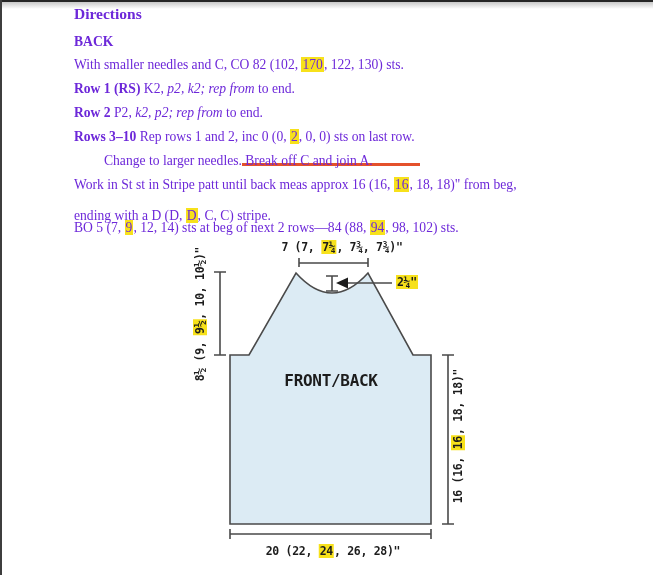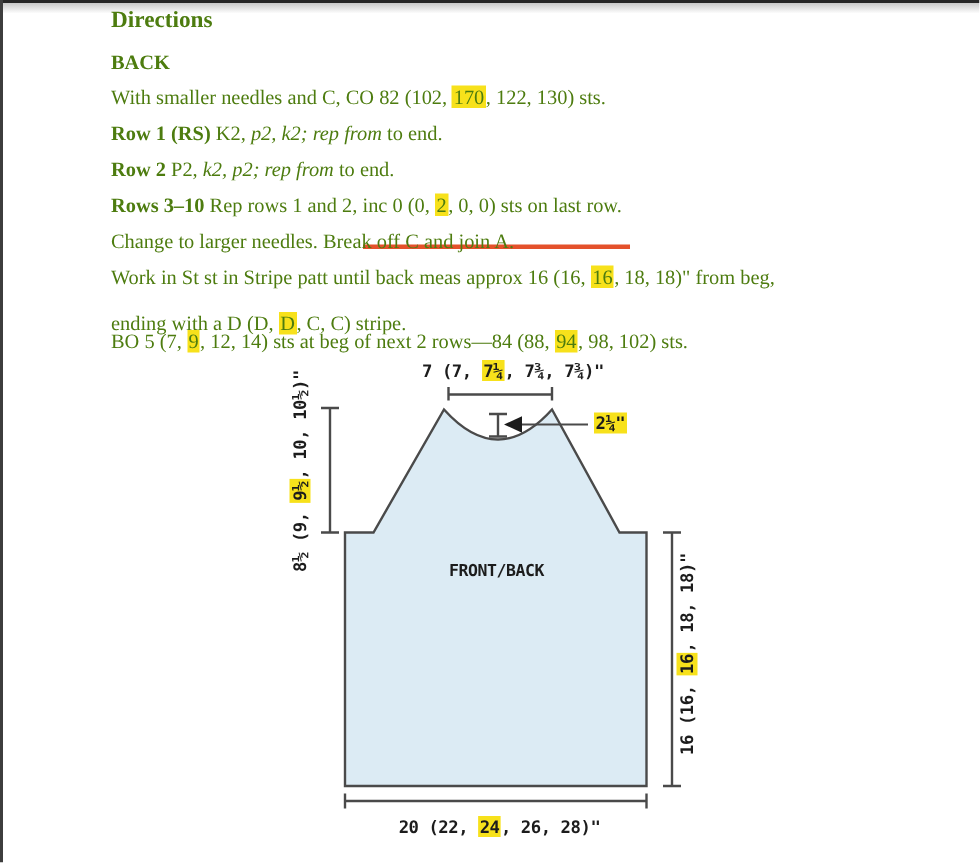--- a/index.html
+++ b/index.html
@@ -5,21 +5,21 @@
   html,body{margin:0;padding:0;}
   body{
     width:653px;height:575px;position:relative;overflow:hidden;
     background:#ffffff;
     font-family:"Liberation Serif", serif;
   }
   .edge-left{position:absolute;left:0;top:0;width:2px;height:575px;background:#3d3d3d;}
   .edge-top{position:absolute;left:0;top:0;width:653px;height:2px;background:#262626;}
   .shadow-top{position:absolute;left:2px;top:2px;width:651px;height:7px;
     background:linear-gradient(#c8c8c8,#ffffff);}
-  .tl{position:absolute;left:74px;white-space:pre;color:#4d7c0f;font-size:13.6px;line-height:17px;}
+  .tl{position:absolute;left:74px;white-space:pre;color:#6d28d9;font-size:13.6px;line-height:17px;}
   .bold{font-weight:bold;}
   .it{font-style:italic;}
   .hl{background:#f7e11b;padding:0 1px;}
   .uline{border-bottom:3px solid #e4512b;padding-bottom:19px;padding-right:5px;}
   .title{font-size:15.5px;font-weight:bold;}
   .sub{font-weight:bold;}
   .dlabel{
     position:absolute;font-family:"DejaVu Sans Mono", monospace;font-weight:bold;
     font-size:11.5px;color:#1c1c1c;white-space:pre;letter-spacing:-0.3px;line-height:14px;
   }
@@ -38,21 +38,21 @@
 <div class="tl sub" style="top:33px;">BACK</div>
 
 <div class="tl" style="top:56px;"><span>With smaller needles and C, CO 82 (102, </span><span class="hl">170</span><span>, 122, 130) sts.</span></div>
 
 <div class="tl" style="top:80px;"><span class="bold">Row 1 (RS)</span><span> K2, </span><span class="it">p2, k2; rep from</span><span> to end.</span></div>
 
 <div class="tl" style="top:104px;"><span class="bold">Row 2</span><span> P2, </span><span class="it">k2, p2; rep from</span><span> to end.</span></div>
 
 <div class="tl" style="top:128px;"><span class="bold">Rows 3–10</span><span> Rep rows 1 and 2, </span><span class="uline"><span>inc 0 (0, </span><span class="hl">2</span><span>, 0, 0) sts on last row.</span></span></div>
 
-<div class="tl" style="top:152px;">Change to larger needles. Break off C and join A.</div>
+<div class="tl" style="top:152px;margin-left:30px;">Change to larger needles. Break off C and join A.</div>
 
 <div class="tl" style="top:176px;"><span>Work in St st in Stripe patt until back meas approx 16 (16, </span><span class="hl">16</span><span>, 18, 18)" from beg,</span></div>
 
 <div class="tl" style="top:207px;"><span>ending with a D (D, </span><span class="hl">D</span><span>, C, C) stripe.</span></div>
 
 <div class="tl" style="top:219px;"><span>BO 5 (7, </span><span class="hl">9</span><span>, 12, 14) sts at beg of next 2 rows—84 (88, </span><span class="hl">94</span><span>, 98, 102) sts.</span></div>
 
 <svg class="overlay" width="653" height="575" viewBox="0 0 653 575">
   <path d="M230,524 L431,524 L431,355 L413,355 L368,273 Q332,313 296,273 L249,355 L230,355 Z" fill="#dcebf4" stroke="#4a4a4a" stroke-width="1.6"></path>
   <path d="M299,258 L299,267 M299,263 L368,263 M368,258 L368,267" fill="none" stroke="#4a4a4a" stroke-width="1.6"></path>
@@ -63,17 +63,17 @@
   <path d="M347,283 L392,283" fill="none" stroke="#4a4a4a" stroke-width="1.4"></path>
   <polygon points="336,283 348,277.5 348,288.5" fill="#1c1c1c"></polygon>
 </svg>
 
 <div class="dlabel cx" style="left:342px;top:240px;"><span>7 (7, </span><span class="hl">7¼</span><span>, 7¾, 7¾)"</span></div>
 
 <div class="dlabel" style="left:396px;top:275px;"><span class="hl">2¼"</span></div>
 
 <div class="dlabel rot" style="left:200px;top:314px;"><span>8½ (9, </span><span class="hl">9½</span><span>, 10, 10½)"</span></div>
 
-<div class="dlabel cx" style="left:331px;top:374px;font-size:11px;">FRONT/BACK</div>
+<div class="dlabel cx" style="left:331px;top:374px;font-size:16px;">FRONT/BACK</div>
 
 <div class="dlabel rot" style="left:458px;top:436px;"><span>16 (16, </span><span class="hl">16</span><span>, 18, 18)"</span></div>
 
 <div class="dlabel cx" style="left:333px;top:544px;"><span>20 (22, </span><span class="hl">24</span><span>, 26, 28)"</span></div>
 
 </body></html>

